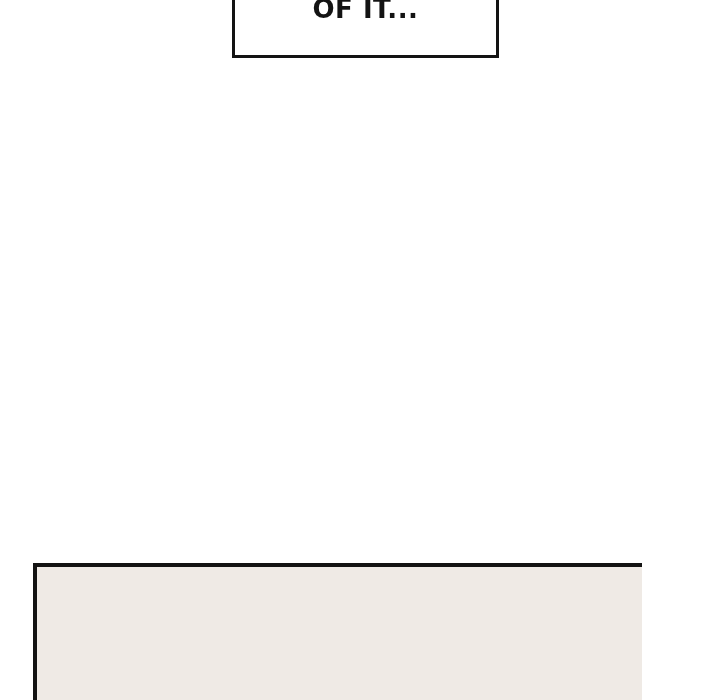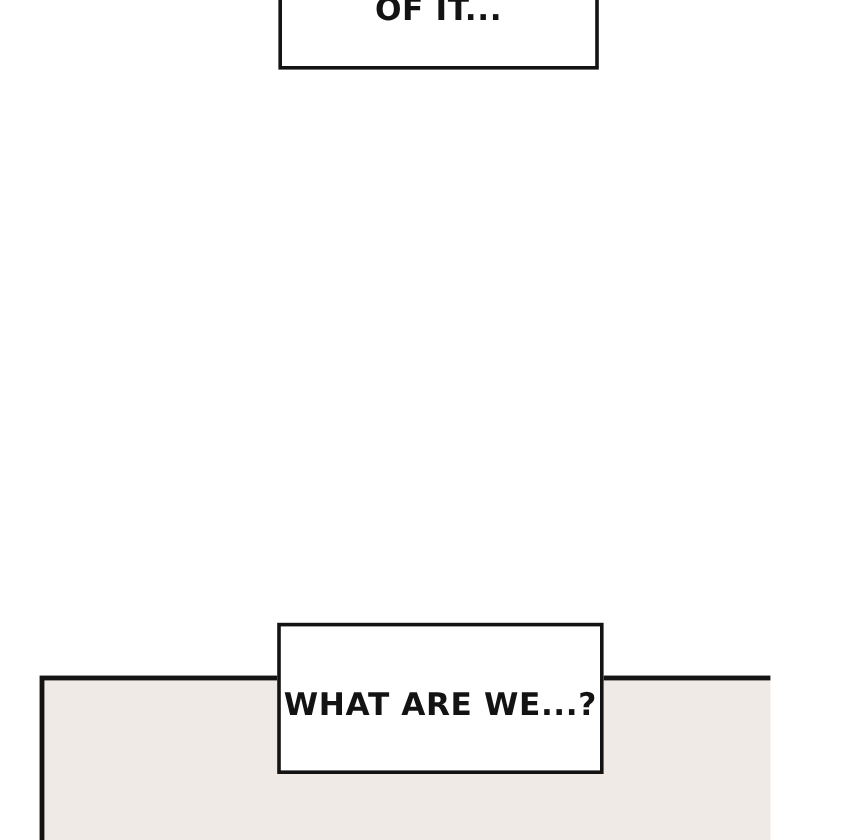--- a/index.html
+++ b/index.html
@@ -67,17 +67,14 @@
 <body>
 
 <div class="comic-page">
 
   <div class="comic-panel"></div>
 
   <div class="speech-bubble speech-bubble--top">
     <div class="speech-text">OF IT...</div>
   </div>
 
-  <div class="speech-bubble speech-bubble--bottom">
-    <div class="speech-text">WHAT ARE WE...?</div>
-  </div>
 
 </div>
 
 </body></html>

